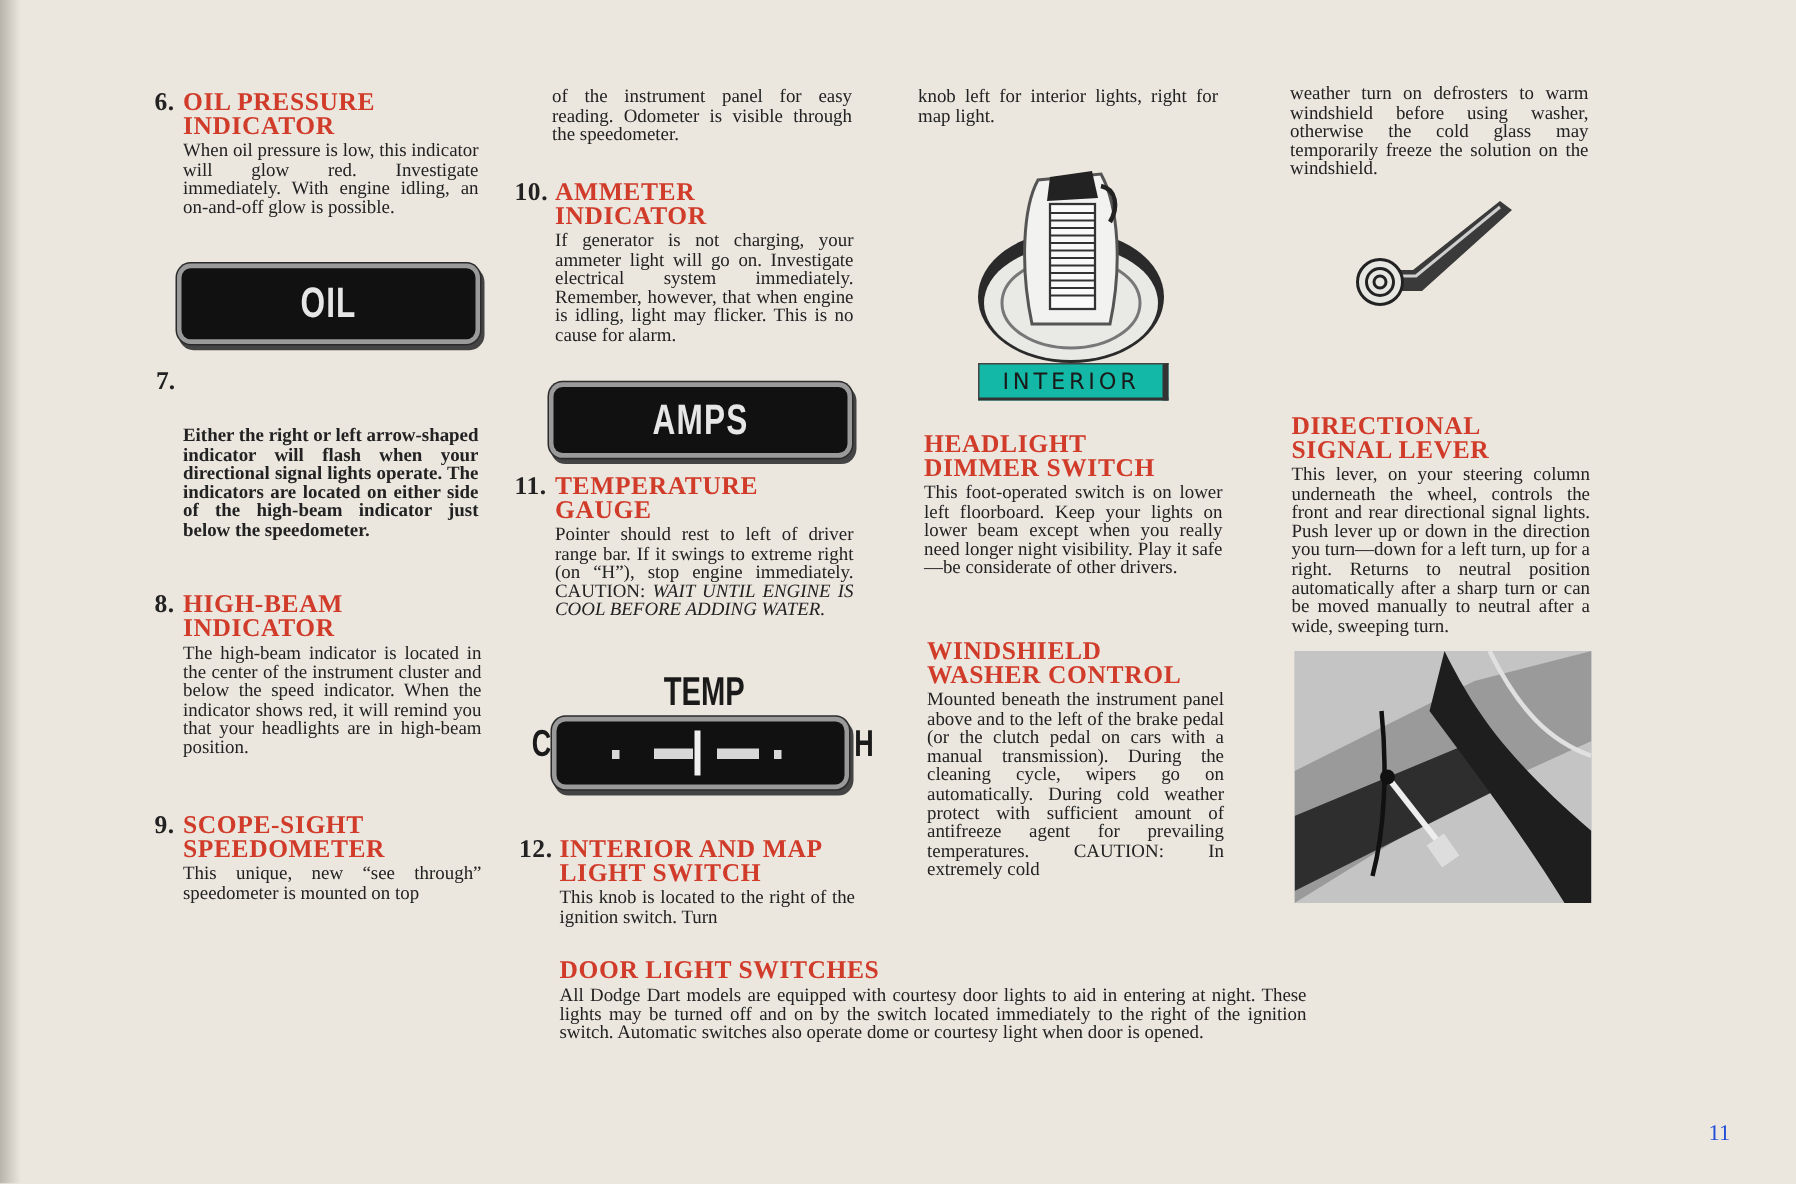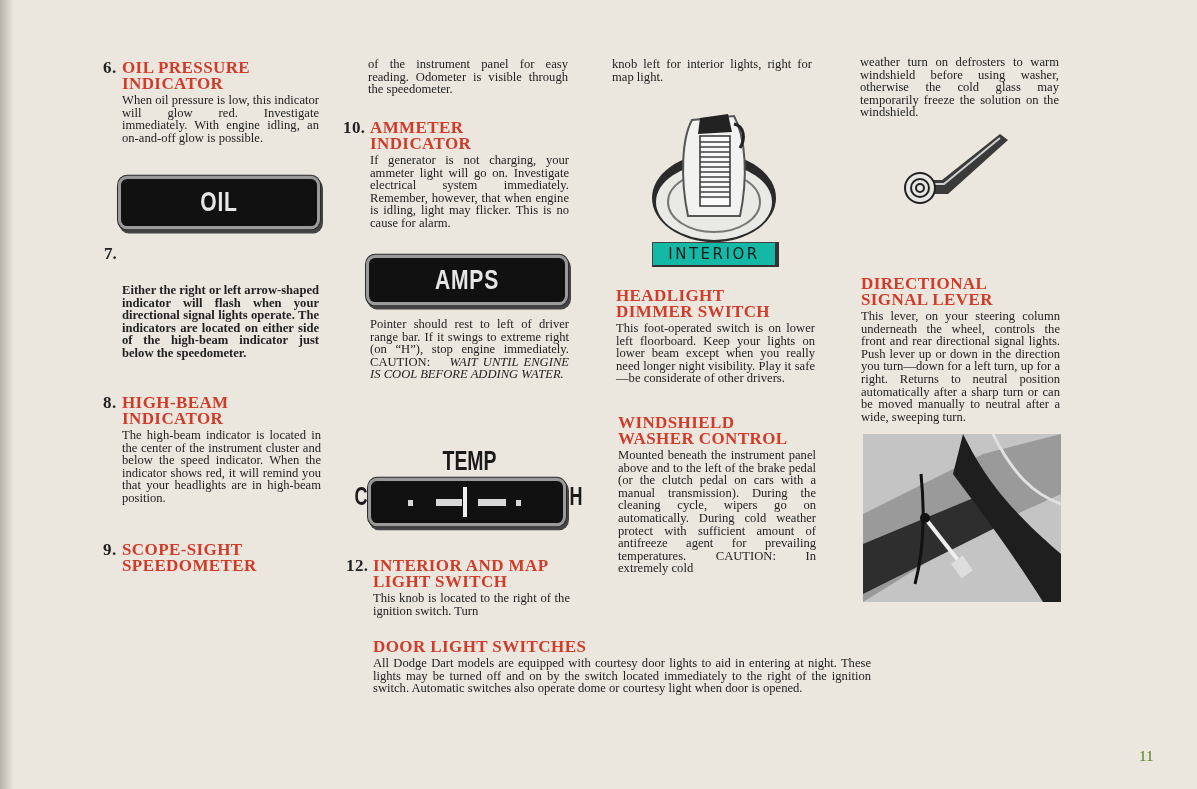--- a/index.html
+++ b/index.html
@@ -20,21 +20,21 @@
     font-weight: bold; color: #d13b2a; font-size: 17px; line-height: 16px;
     letter-spacing: 0.4px; margin: 0;
   }
   .head .num { position: absolute; left: -19px; color: #222; }
   .head.wide .num { left: -27px; }
   .body {
     font-family: "Liberation Serif", "DejaVu Serif", serif;
     font-size: 12.6px; line-height: 12.6px; margin: 2px 0 0 0;
     text-align: justify; text-align-last: left; color: #222;
   }
-  .body i { font-style: italic; margin-left: 14px; }
+  .body i { font-style: italic; }
   .num-only {
     font-family: "Liberation Serif", serif; font-weight: bold; font-size: 17px; color: #222;
   }
   
   .badge {
     position: absolute; background: #111; border-radius: 6px;
     box-shadow: 0 0 0 3px #9a9a9a, 0 0 0 4px #2b2b2b, 2px 3px 0 4px #444;
     display: flex; align-items: center; justify-content: center;
     color: #e6e6e6; font-family: "Liberation Sans", "DejaVu Sans", sans-serif;
     font-weight: bold; font-size: 27px; letter-spacing: 1px;
@@ -49,21 +49,21 @@
   .gauge-bar { position: absolute; background: #d8d8d8; }
   .interior-plate {
     position: absolute; left: 652px; top: 242px; width: 122px; height: 22px;
     background: #14b8a6; border: 1px solid #444; border-right: 4px solid #333;
     border-bottom: 2px solid #333;
     font-family: "DejaVu Sans", "Liberation Sans", sans-serif; font-size: 15px;
     letter-spacing: 2.5px; text-align: center; line-height: 22px; color: #1a1a1a;
   }
   .page-number {
     position: absolute; left: 1139px; top: 748px; font-size: 15px;
-    font-family: "Liberation Serif", serif; color: #4d7c0f;
+    font-family: "Liberation Serif", serif; color: #1d4ed8;
   }
 </style>
 </head>
 <body>
 
 <div class="page-edge"></div>
 
 <div class="sec" style="left:122px; top:60px; width:197px;">
   <h2 class="head">
     <span class="num">6.</span>
@@ -90,40 +90,46 @@
   </h2>
   <p class="body">The high-beam indicator is located in the center of the instrument cluster and below the speed indicator. When the indicator shows red, it will remind you that your headlights are in high-beam position.</p>
 </div>
 
 <div class="sec" style="left:122px; top:542px; width:199px;">
   <h2 class="head">
     <span class="num">9.</span>
     <span>SCOPE-SIGHT</span><br>
     <span>SPEEDOMETER</span>
   </h2>
+  <p class="body">This unique, new “see through” speedometer is mounted on top</p>
 </div>
 
 <div class="sec" style="left:368px; top:56px; width:200px;">
   <p class="body">of the instrument panel for easy reading. Odometer is visible through the speedometer.</p>
 </div>
 
 <div class="sec" style="left:370px; top:120px; width:199px;">
   <h2 class="head wide">
     <span class="num">10.</span>
     <span>AMMETER</span><br>
     <span>INDICATOR</span>
   </h2>
   <p class="body">If generator is not charging, your ammeter light will go on. Investigate electrical system immediately. Remember, however, that when engine is idling, light may flicker. This is no cause for alarm.</p>
 </div>
 
 <div class="badge" style="left:369px; top:259px; width:196px; height:42px;">
   <span>AMPS</span>
 </div>
 
 <div class="sec" style="left:370px; top:316px; width:199px;">
+  <h2 class="head wide">
+    <span class="num">11.</span>
+    <span>TEMPERATURE</span><br>
+    <span>GAUGE</span>
+  </h2>
   <p class="body"><span>Pointer should rest to left of driver range bar. If it swings to extreme right (on “H”), stop engine immediately. CAUTION: </span><i>WAIT UNTIL ENGINE IS COOL BEFORE ADDING WATER.</i></p>
 </div>
 
 <div>
   <div class="temp-label" style="left:432px; top:446px;"><span>TEMP</span></div>
   <div class="temp-label" style="left:352px; top:482px; font-size:25px;"><span>C</span></div>
   <div class="temp-label" style="left:567px; top:482px; font-size:25px;"><span>H</span></div>
   <div class="badge" style="left:371px; top:482px; width:192px; height:40px;"></div>
   <div class="gauge-bar" style="left:408px; top:500px; width:5px; height:6px;"></div>
   <div class="gauge-bar" style="left:436px; top:499px; width:26px; height:7px;"></div>
@@ -173,21 +179,21 @@
 <div class="interior-plate">INTERIOR</div>
 
 <div class="sec" style="left:616px; top:288px; width:199px;">
   <h2 class="head">
     <span>HEADLIGHT</span><br>
     <span>DIMMER SWITCH</span>
   </h2>
   <p class="body">This foot-operated switch is on lower left floorboard. Keep your lights on lower beam except when you really need longer night visibility. Play it safe—be considerate of other drivers.</p>
 </div>
 
-<div class="sec" style="left:618px; top:415px; width:198px;">
+<div class="sec" style="left:618px; top:426px; width:198px;">
   <h2 class="head">
     <span>WINDSHIELD</span><br>
     <span>WASHER CONTROL</span>
   </h2>
   <p class="body">Mounted beneath the instrument panel above and to the left of the brake pedal (or the clutch pedal on cars with a manual transmission). During the cleaning cycle, wipers go on automatically. During cold weather protect with sufficient amount of antifreeze agent for prevailing temperatures. CAUTION: In extremely cold</p>
 </div>
 
 <div class="sec" style="left:860px; top:54px; width:199px;">
   <p class="body">weather turn on defrosters to warm windshield before using washer, otherwise the cold glass may temporarily freeze the solution on the windshield.</p>
 </div>

